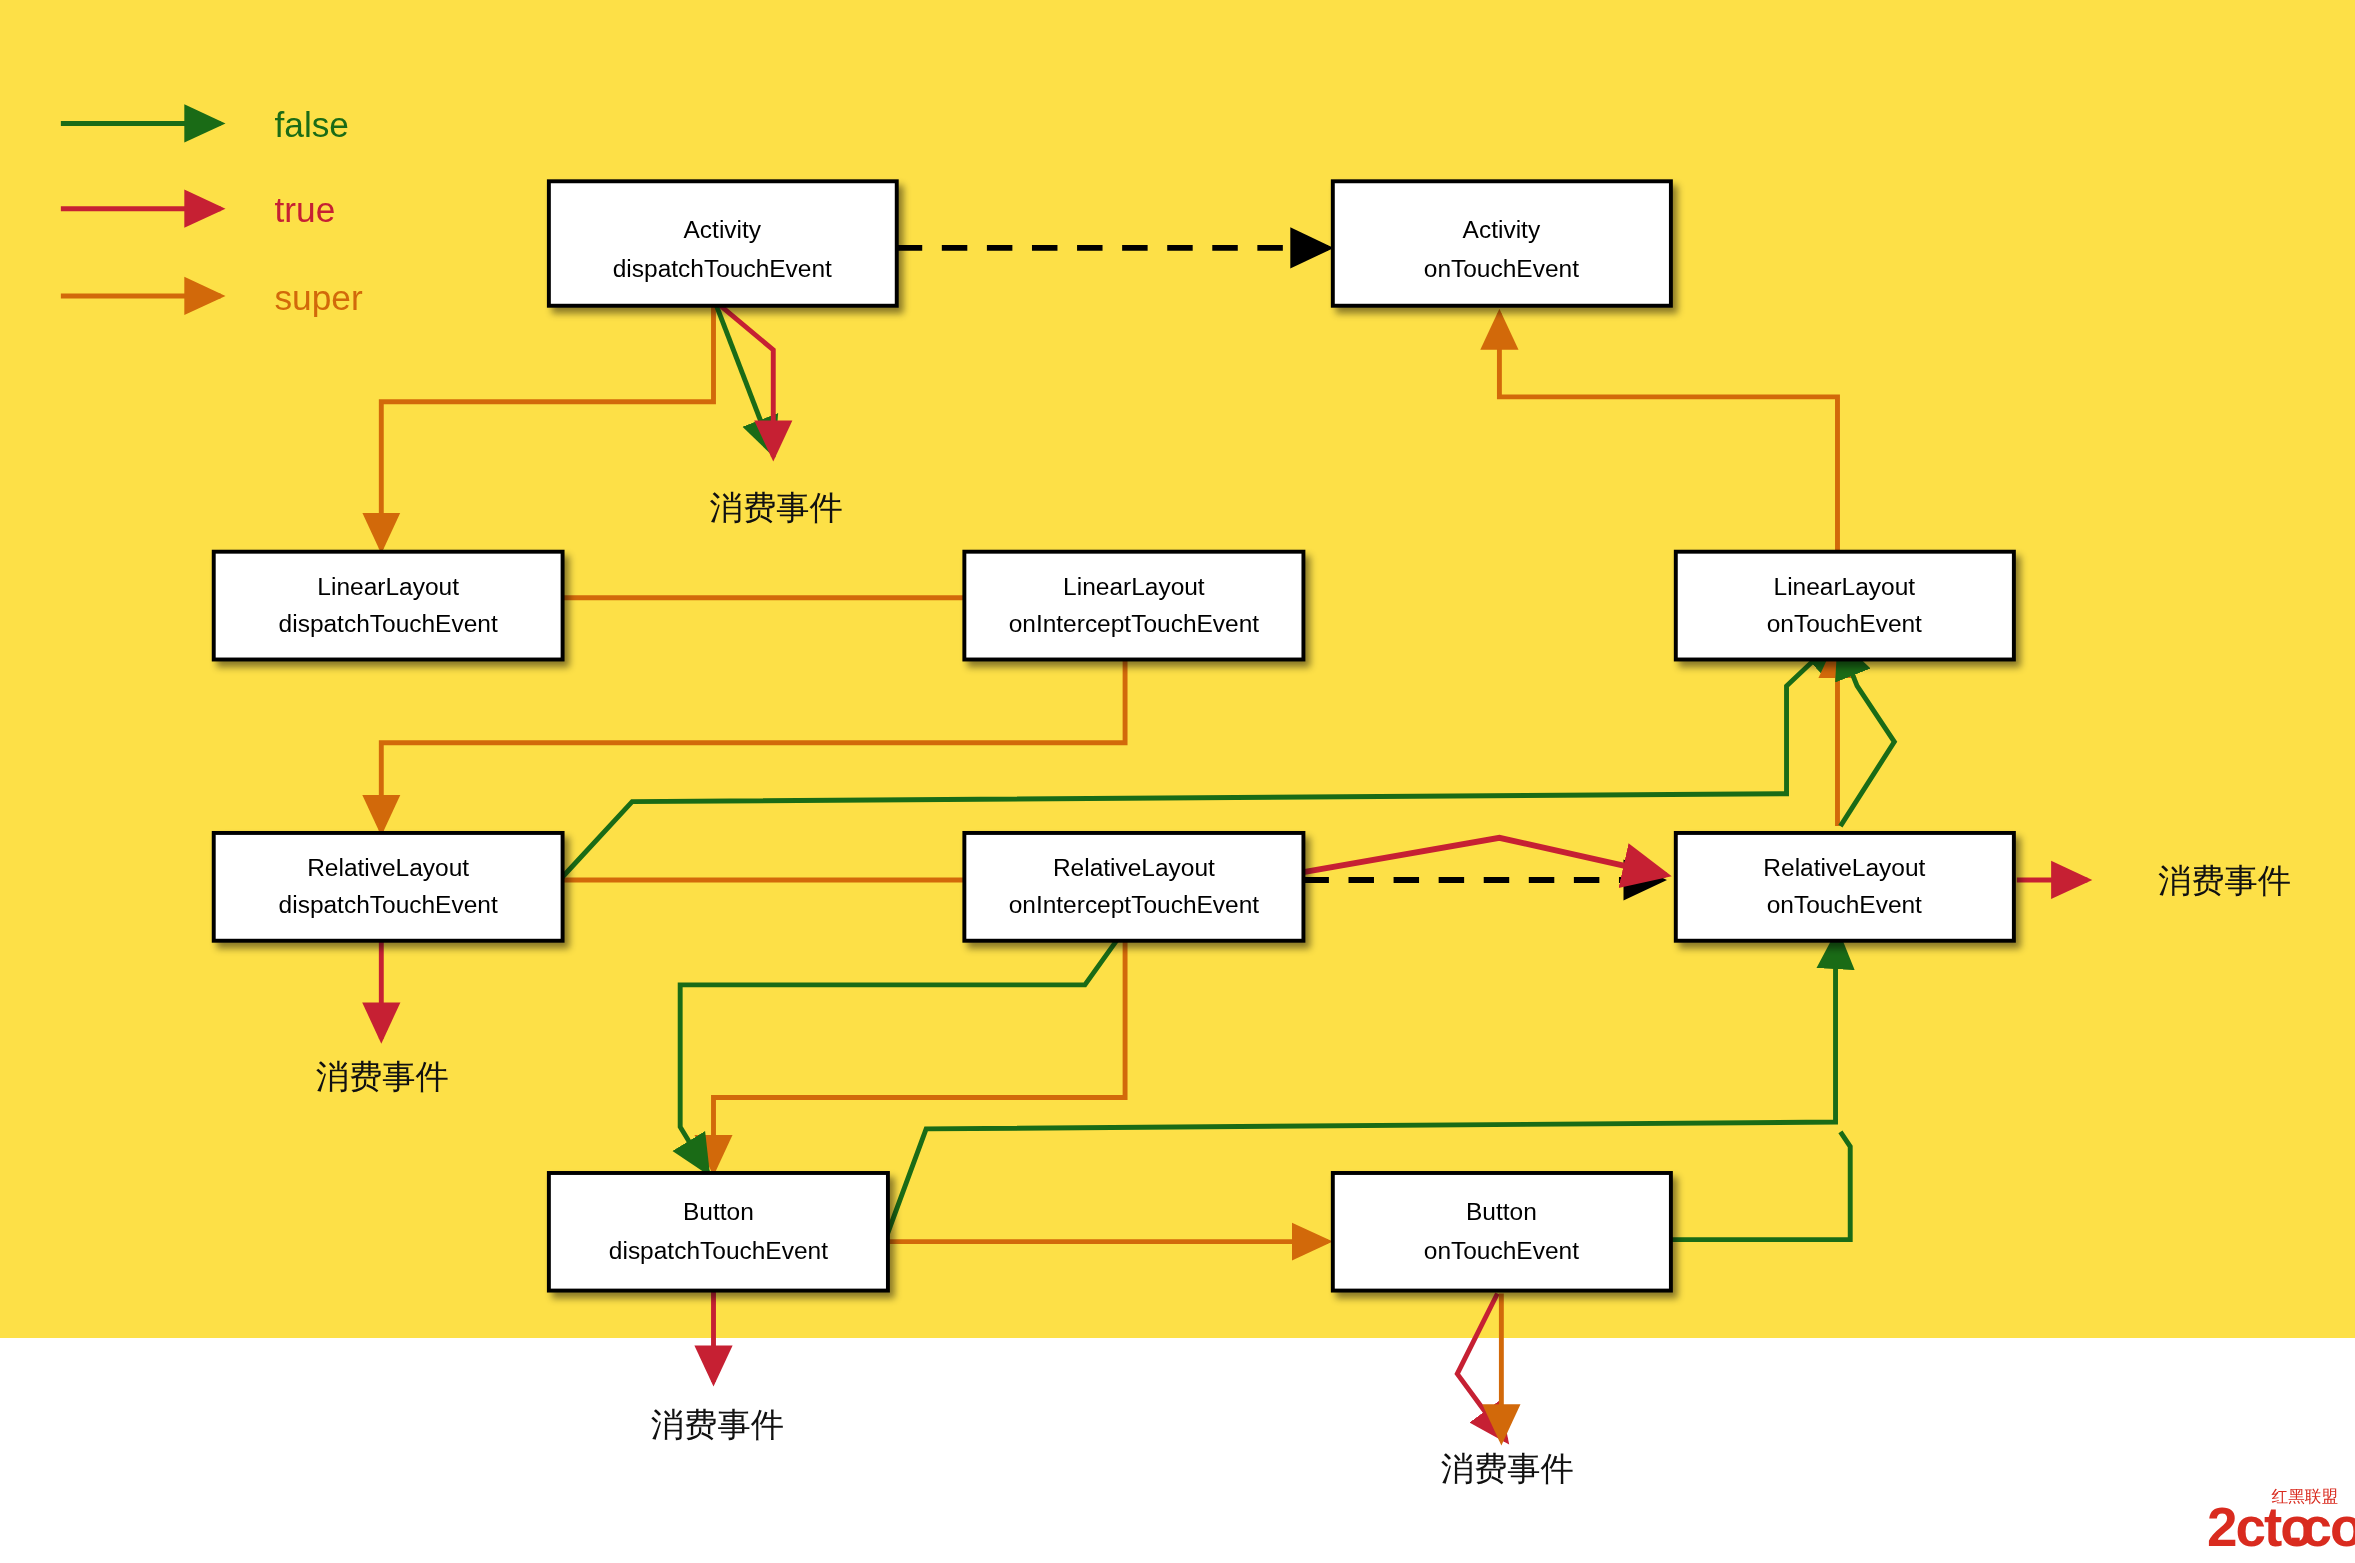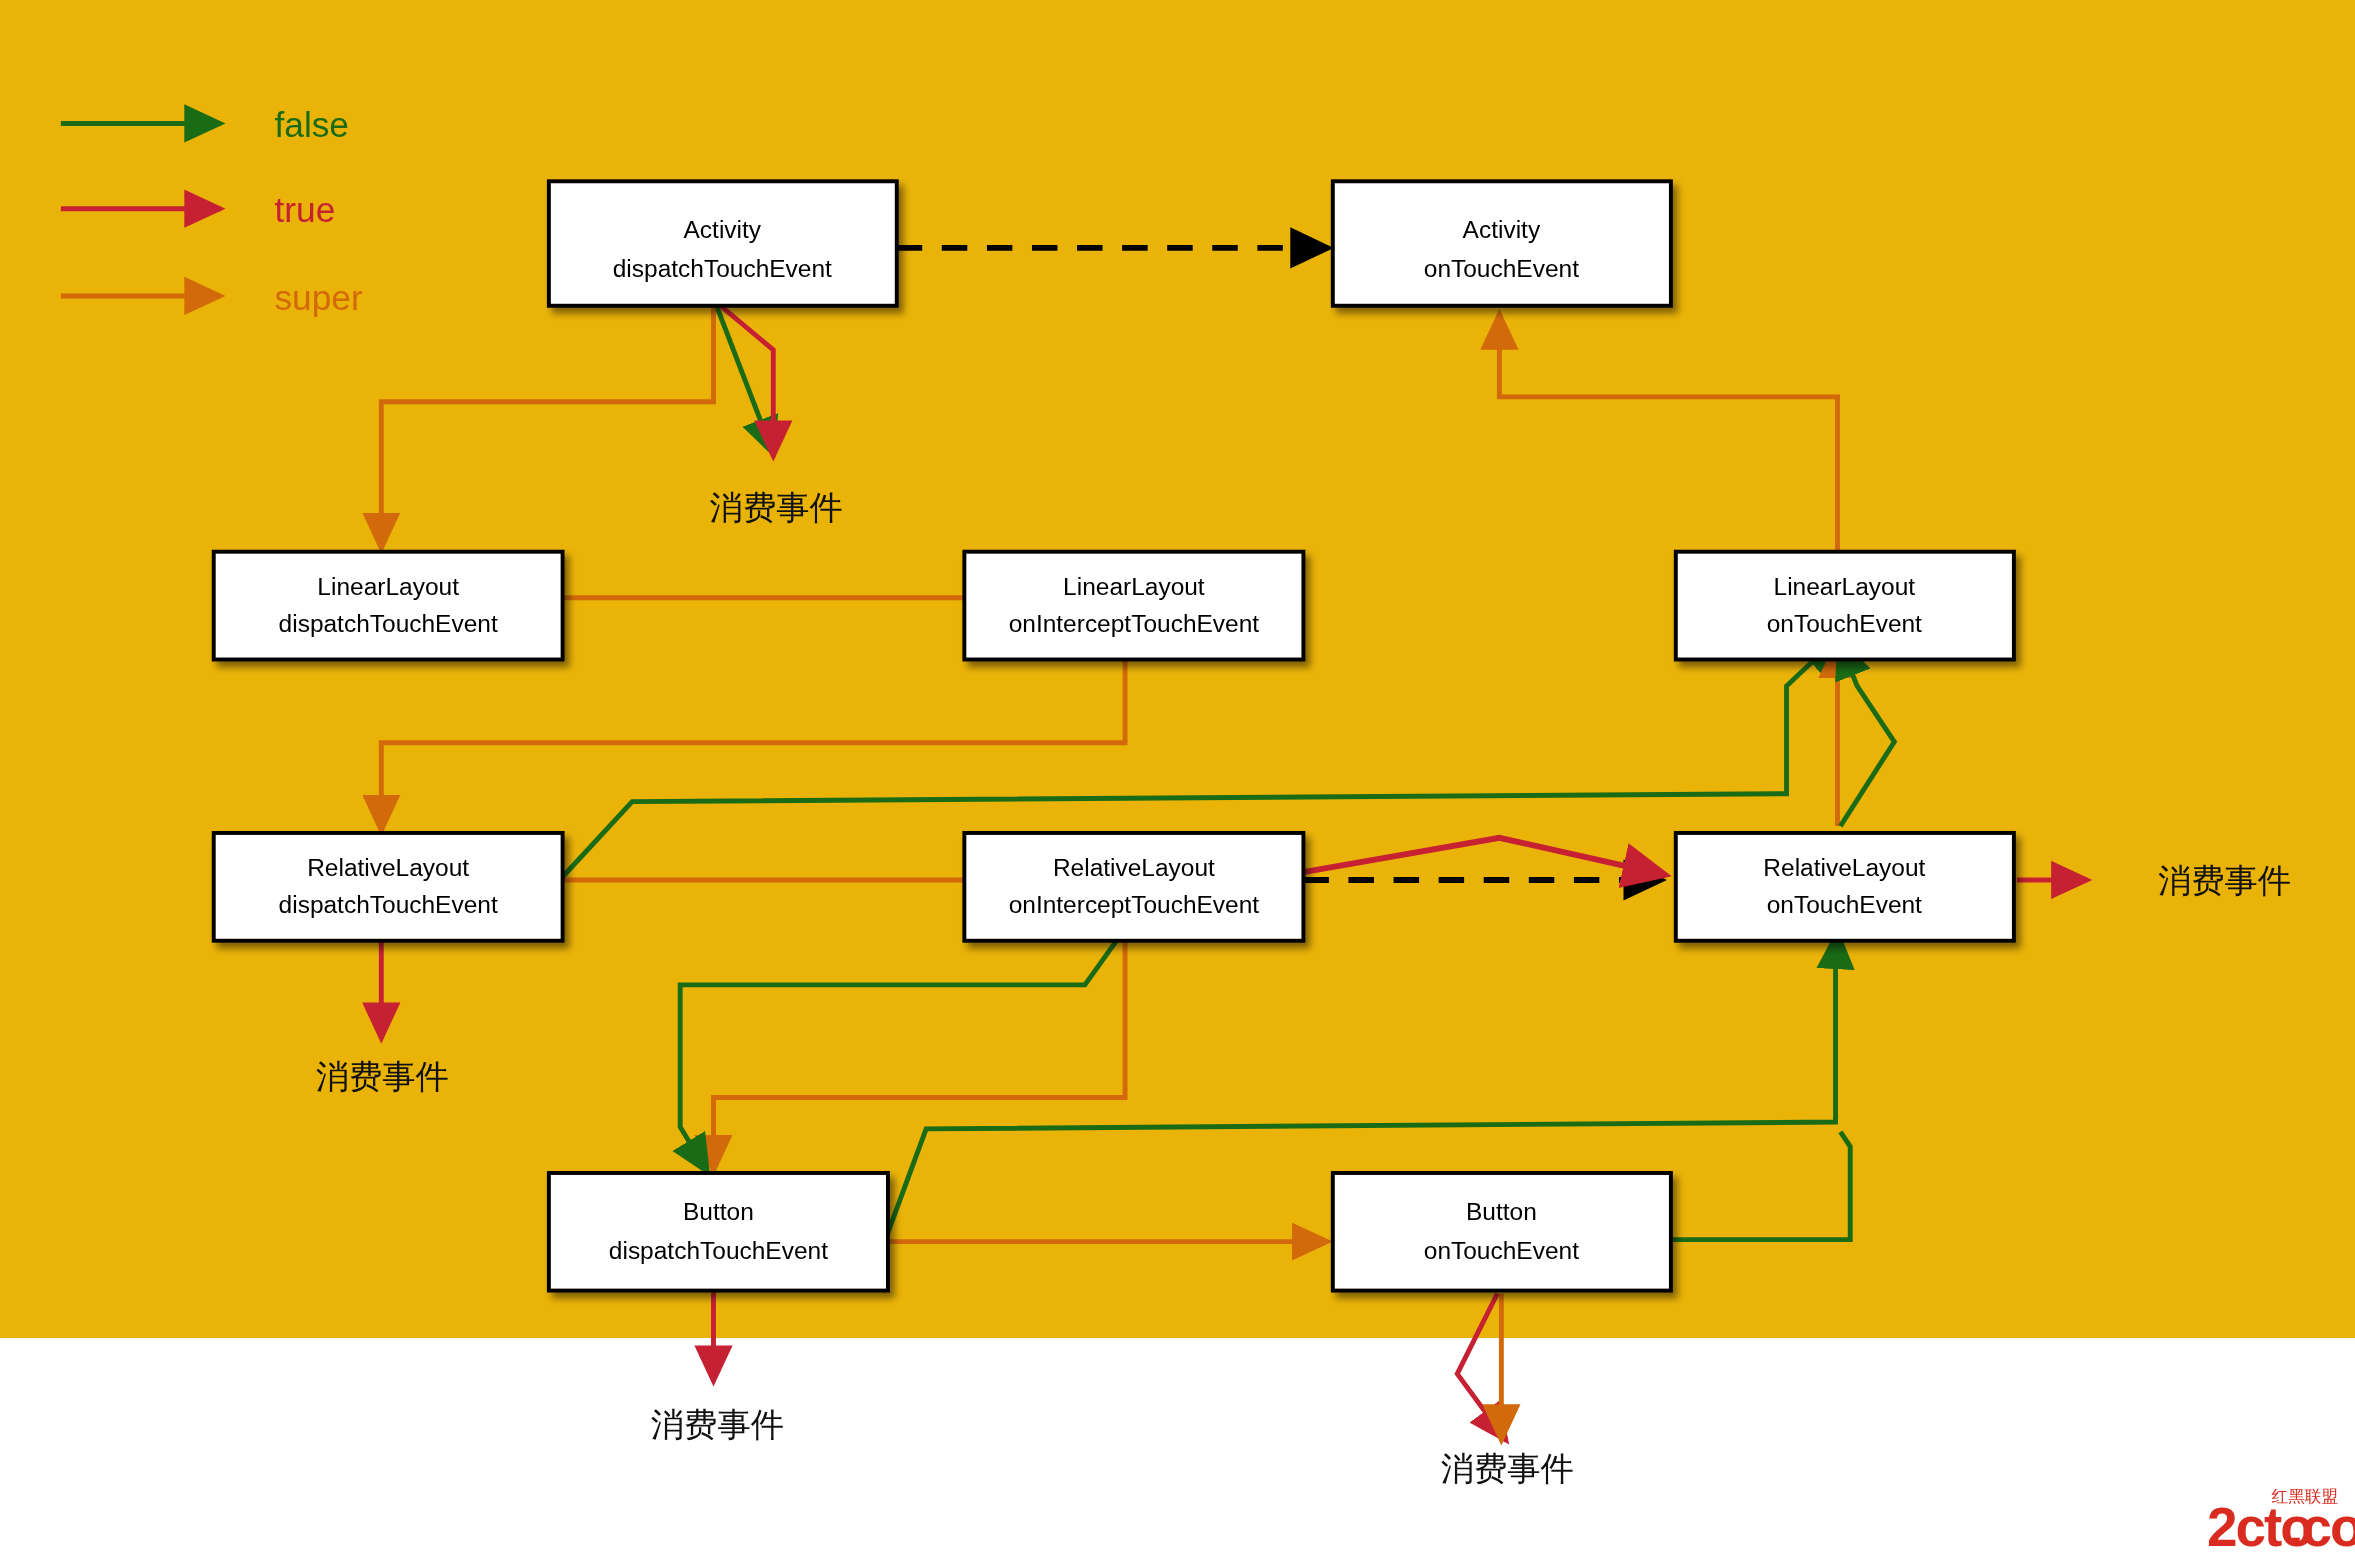--- a/index.html
+++ b/index.html
@@ -1,18 +1,18 @@
 <!DOCTYPE html>
 <html><head>
 <meta charset="utf-8">
 <style>
   html,body{margin:0;padding:0;background:#ffffff;}
   body{width:2355px;height:1563px;overflow:hidden;
        font-family:"Liberation Sans","DejaVu Sans",sans-serif;}
-  #stage{position:relative;width:2355px;height:1338px;background:#eab308;}
+  #stage{position:relative;width:2355px;height:1338px;background:#fde047;}
   svg#canvas{position:absolute;left:0;top:0;width:2355px;height:1563px;}
   .boxtext{font-family:"Liberation Sans","DejaVu Sans",sans-serif;
            font-size:25px;fill:#000;text-anchor:middle;}
   .cn{font-family:"DejaVu Sans","Liberation Sans",sans-serif;
       font-size:34px;fill:#111;text-anchor:middle;}
   .legendtxt{font-family:"Liberation Sans","DejaVu Sans",sans-serif;
              font-size:36px;text-anchor:start;}
   .wm-main{font-family:"Liberation Sans","DejaVu Sans",sans-serif;
            font-size:56px;font-weight:bold;fill:#d92b1f;letter-spacing:-2px;}
   .wm-sub{font-family:"DejaVu Sans","Liberation Sans",sans-serif;

